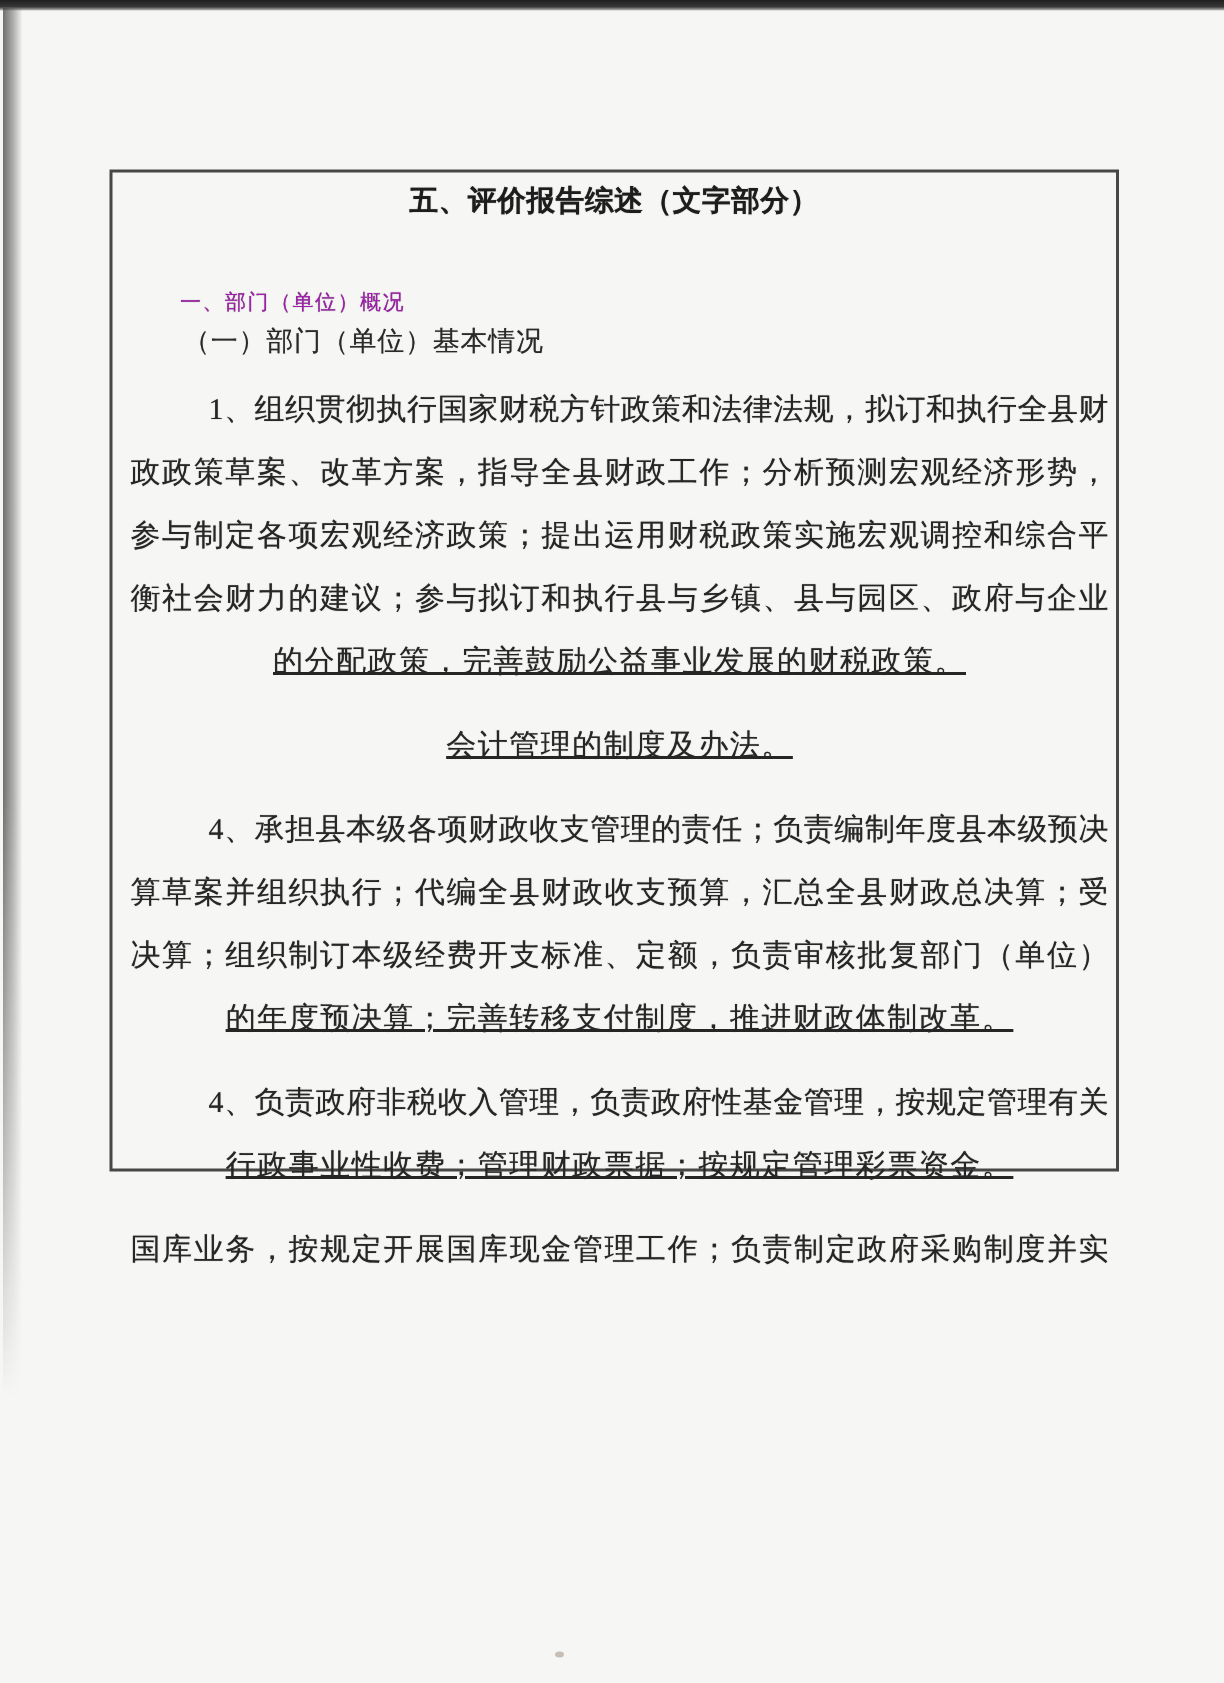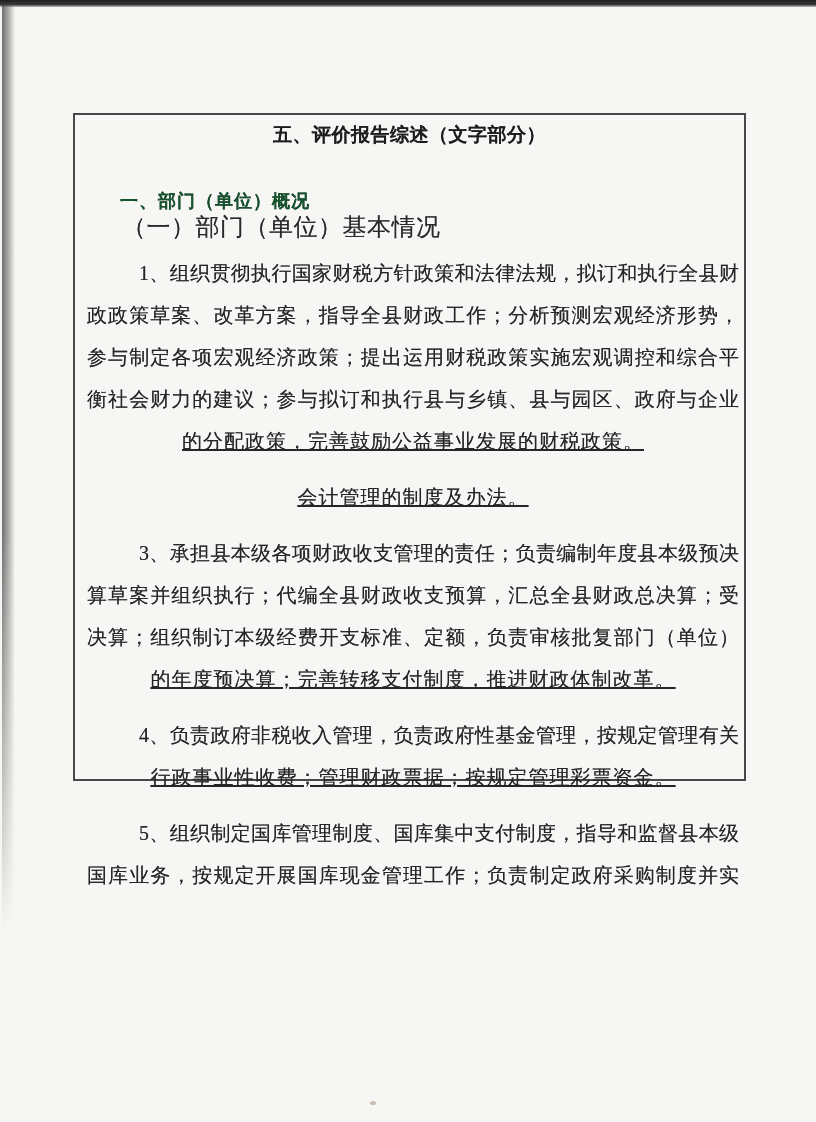--- a/index.html
+++ b/index.html
@@ -51,32 +51,32 @@
     font-size: 19px;
     line-height: 28px;
     letter-spacing: 0.5px;
     color: #1d1d1d;
     text-shadow: 0 0 0.6px rgba(30,30,30,0.7);
   }
   .h1 {
     position: absolute;
     top: 73px; left: 45px;
     font-family: "Liberation Sans", "DejaVu Sans", sans-serif;
-    font-weight: 700;
-    font-size: 18px;
+    font-weight: 400;
+    font-size: 14px;
     line-height: 26px;
     letter-spacing: 1px;
-    color: #14532d;
+    color: #a21caf;
     text-shadow: 0 0 0.6px rgba(30,30,30,0.7);
   }
   .h2 {
     position: absolute;
     top: 99px; left: 47px;
     font-weight: 400;
-    font-size: 24px;
+    font-size: 18px;
     line-height: 26px;
     letter-spacing: 0.5px;
     color: #2a2a2a;
     text-shadow: 0 0 0.5px rgba(40,40,40,0.6);
   }
   .body-text {
     position: absolute;
     top: 137px; left: 12px;
     width: 652px;
     color: #262626;
@@ -117,31 +117,30 @@
           <div class="line full first">1、组织贯彻执行国家财税方针政策和法律法规，拟订和执行全县财</div>
           <div class="line full">政政策草案、改革方案，指导全县财政工作；分析预测宏观经济形势，</div>
           <div class="line full">参与制定各项宏观经济政策；提出运用财税政策实施宏观调控和综合平</div>
           <div class="line full">衡社会财力的建议；参与拟订和执行县与乡镇、县与园区、政府与企业</div>
           <div class="line end">的分配政策，完善鼓励公益事业发展的财税政策。</div>
         </div>
         <div class="para">
           <div class="line end">会计管理的制度及办法。</div>
         </div>
         <div class="para">
-          <div class="line full first">3、承担县本级各项财政收支管理的责任；负责编制年度县本级预决</div>
+          <div class="line full first">4、承担县本级各项财政收支管理的责任；负责编制年度县本级预决</div>
           <div class="line full">算草案并组织执行；代编全县财政收支预算，汇总全县财政总决算；受</div>
           <div class="line full">决算；组织制订本级经费开支标准、定额，负责审核批复部门（单位）</div>
           <div class="line end">的年度预决算；完善转移支付制度，推进财政体制改革。</div>
         </div>
         <div class="para">
           <div class="line full first">4、负责政府非税收入管理，负责政府性基金管理，按规定管理有关</div>
           <div class="line end">行政事业性收费；管理财政票据；按规定管理彩票资金。</div>
         </div>
         <div class="para">
-          <div class="line full first">5、组织制定国库管理制度、国库集中支付制度，指导和监督县本级</div>
           <div class="line full">国库业务，按规定开展国库现金管理工作；负责制定政府采购制度并实</div>
         </div>
       </div>
   </div>
 
   <div class="speck s1"></div>
   <div class="speck s2"></div>
 </div>
 
 </body></html>

